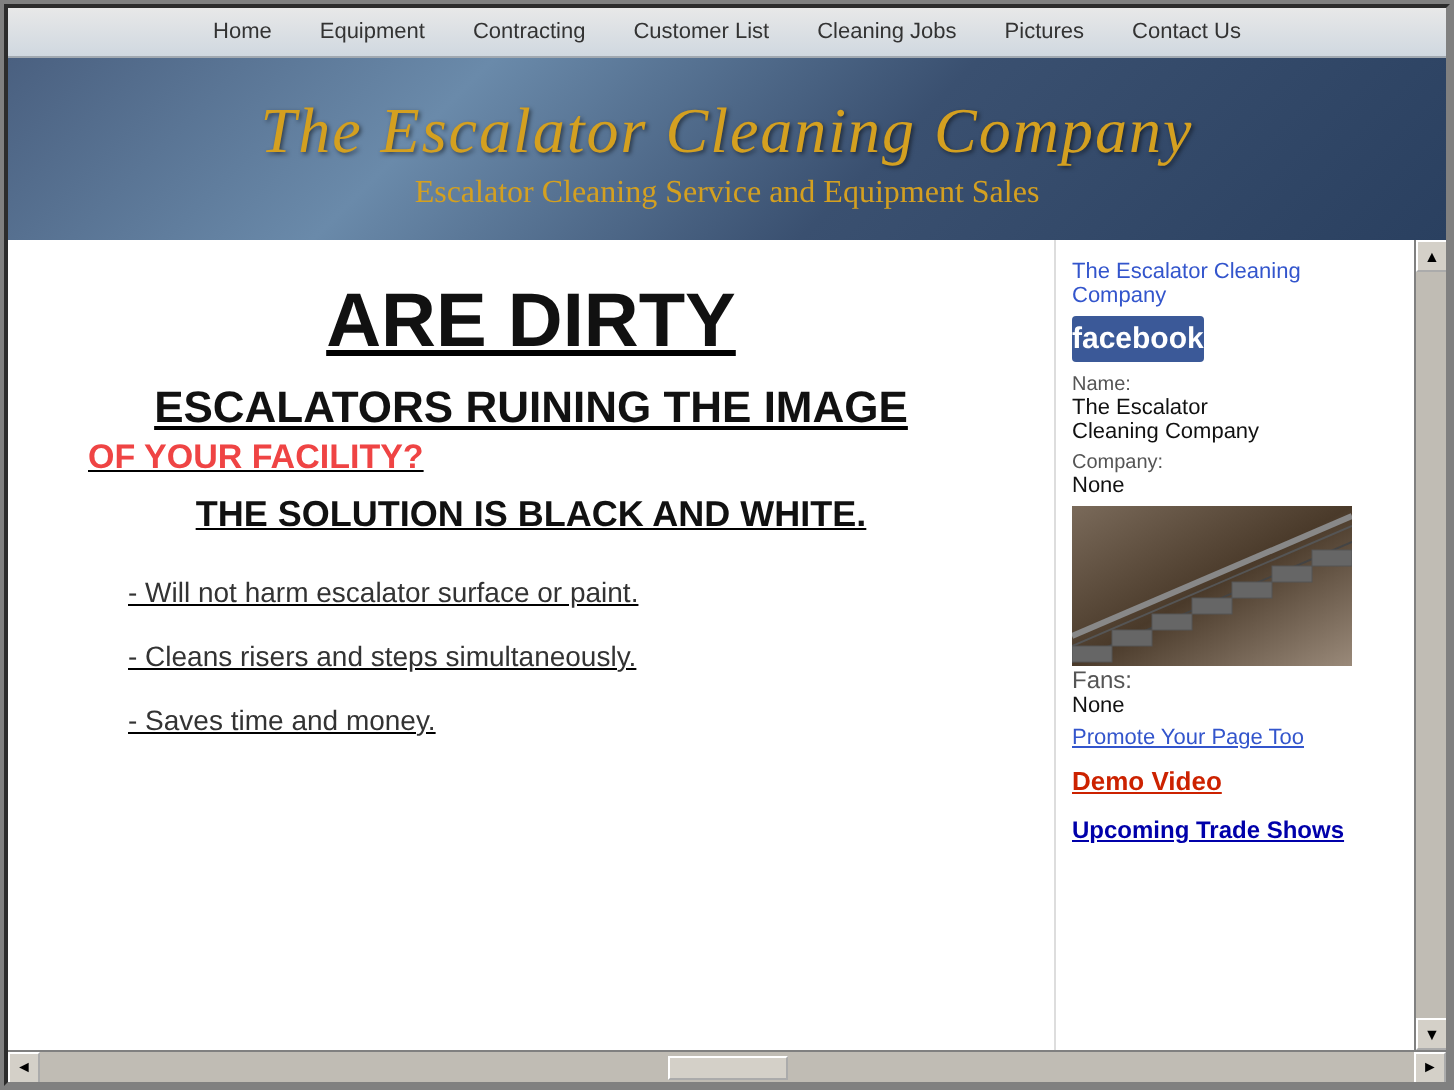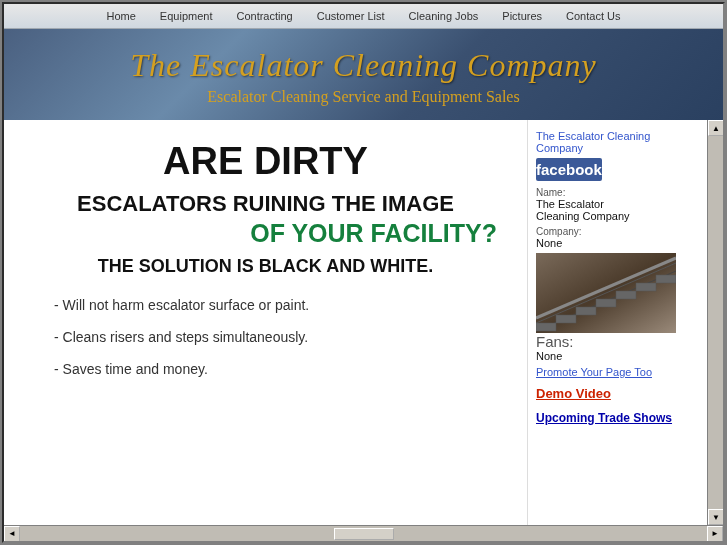--- a/index.html
+++ b/index.html
@@ -78,22 +78,23 @@
     .main-content {
       flex: 1;
       display: flex;
       background: white;
       overflow: hidden;
     }
 
     
     .content-area {
       flex: 1;
-      padding: 20px 30px;
-      overflow: hidden;
+      padding: 20px 40px;
+      overflow: hidden;
+      text-decoration: underline;
     }
 
     .headline-are-dirty {
       font-size: 38px;
       font-weight: bold;
       color: #111;
       text-align: center;
       margin-bottom: 8px;
       font-family: Arial, sans-serif;
     }
@@ -101,24 +102,24 @@
     .headline-sub1 {
       font-size: 22px;
       font-weight: bold;
       color: #111;
       text-align: center;
       margin-bottom: 2px;
       font-family: Arial, sans-serif;
     }
 
     .headline-sub2 {
-      font-size: 25px;
-      font-weight: bold;
-      color: #15803d;
-      text-align: right;
+      font-size: 17px;
+      font-weight: bold;
+      color: #ef4444;
+      text-align: left;
       margin-bottom: 8px;
       font-family: Arial, sans-serif;
     }
 
     .headline-sub3 {
       font-size: 18px;
       font-weight: bold;
       color: #111;
       text-align: center;
       margin-bottom: 20px;
@@ -180,21 +181,21 @@
     }
 
     .fb-escalator-img {
       width: 140px;
       height: 80px;
       background: linear-gradient(to bottom right, #8a7a6a, #6a5a4a, #9a8a7a);
       position: relative;
       overflow: hidden;
     }
 
-    .fans-label { font-size: 15px; color: #555; font-family: Arial, sans-serif; }
+    .fans-label { font-size: 12px; color: #555; font-family: Arial, sans-serif; }
     .fans-value { font-size: 11px; color: #111; font-family: Arial, sans-serif; margin-bottom: 4px; }
 
     .promote-link {
       font-size: 11px;
       color: #3355cc;
       font-family: Arial, sans-serif;
       margin-bottom: 8px;
       display: block;
     }
 

